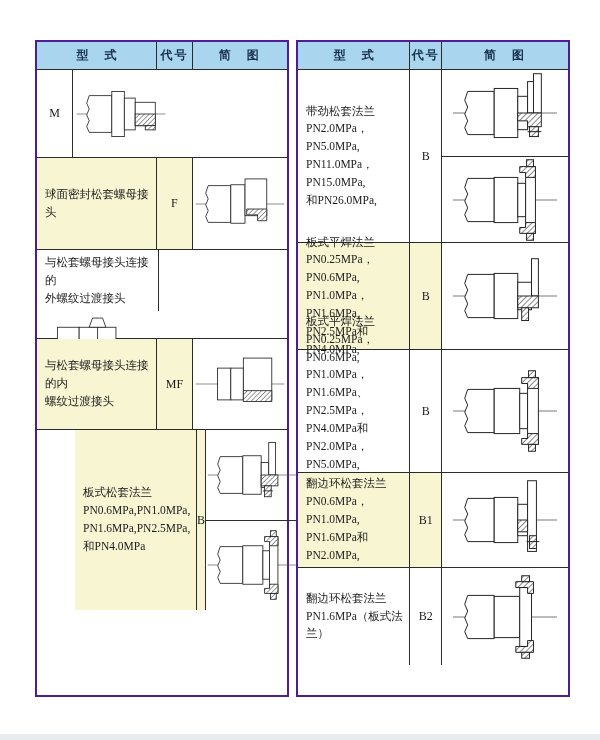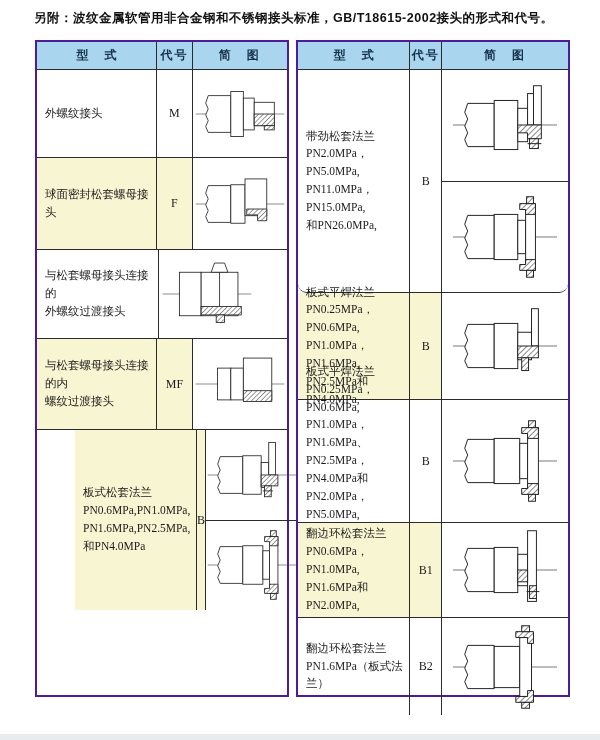--- a/index.html
+++ b/index.html
@@ -45,34 +45,30 @@
   <defs>
     <pattern id="hch" width="4" height="4" patternUnits="userSpaceOnUse" patternTransform="rotate(45)">
       <rect width="4" height="4" fill="#ffffff"></rect>
       <line x1="0" y1="0" x2="0" y2="4" stroke="#444" stroke-width="1.3"></line>
     </pattern>
   </defs>
 </svg>
 
 <div class="page">
 
-  <div class="title">另附：波纹金属软管用非合金钢和不锈钢接头标准，GB/T18615-2002接头的形式和代号。</div>
 
   <div class="tbl ltable">
 
     <div class="row hdr" style="height:28px;">
       <div class="cell c-type">型　式</div>
       <div class="cell c-code">代号</div>
       <div class="cell c-diag">简　图</div>
     </div>
 
     <div class="row" style="height:88px;">
-      <div class="cell c-type">
-          <span class="type-text">外螺纹接头</span>
-        </div>
       <div class="cell c-code">M</div>
       <div class="cell c-diag">
         <svg class="dg" width="92" height="76" viewBox="0 0 110 84">
           <line class="cl" x1="2" y1="42" x2="108" y2="42"></line>
           <path d="M17 20 H44 V64 H17 L14 57 L17 50 L14 43 L17 36 L14 29 Z"></path>
           <rect x="44" y="15" width="15" height="54"></rect>
           <rect x="59" y="23" width="13" height="38"></rect>
           <rect x="72" y="28" width="24" height="28"></rect>
           <rect class="h" x="72" y="42" width="24" height="14"></rect>
           <rect class="h" x="84" y="56" width="12" height="5"></rect>
@@ -89,21 +85,21 @@
         <svg class="dg" width="92" height="76" viewBox="0 0 110 84">
           <line class="cl" x1="2" y1="42" x2="108" y2="42"></line>
           <path d="M17 20 H44 V64 H17 L14 57 L17 50 L14 43 L17 36 L14 29 Z"></path>
           <rect x="44" y="19" width="17" height="46"></rect>
           <rect x="61" y="12" width="26" height="44"></rect>
           <path class="h" d="M63 48 h24 v14 h-11 v-7 h-13 z"></path>
         </svg>
       </div>
     </div>
 
-    <div class="row" style="height:89px;">
+    <div class="row" style="height:89px;flex-direction:column;">
       <div class="cell c-type">
           <span class="type-text">与松套螺母接头连接的
 外螺纹过渡接头</span>
         </div>
       <div class="cell c-diag">
         <svg class="dg" width="92" height="76" viewBox="0 0 110 84">
           <line class="cl" x1="2" y1="42" x2="108" y2="42"></line>
           <rect x="22" y="16" width="26" height="52"></rect>
           <rect x="48" y="16" width="44" height="52"></rect>
           <polygon points="60,16 64,5 76,5 80,16"></polygon>
@@ -171,21 +167,21 @@
   </div>
 
   <div class="tbl rtable">
 
     <div class="row hdr" style="height:28px;">
       <div class="cell c-type">型　式</div>
       <div class="cell c-code">代号</div>
       <div class="cell c-diag">简　图</div>
     </div>
 
-    <div class="row" style="height:223px;border-radius:9px;">
+    <div class="row" style="height:173px;">
       <div class="cell c-type">
           <span class="type-text">带劲松套法兰
 PN2.0MPa，PN5.0MPa,
 PN11.0MPa，PN15.0MPa,
 和PN26.0MPa,</span>
         </div>
       <div class="cell c-code">B</div>
       <div class="cell c-diag diag-stack">
         <div class="sub">
           <svg class="dg" width="108" height="86" viewBox="0 0 110 84">

